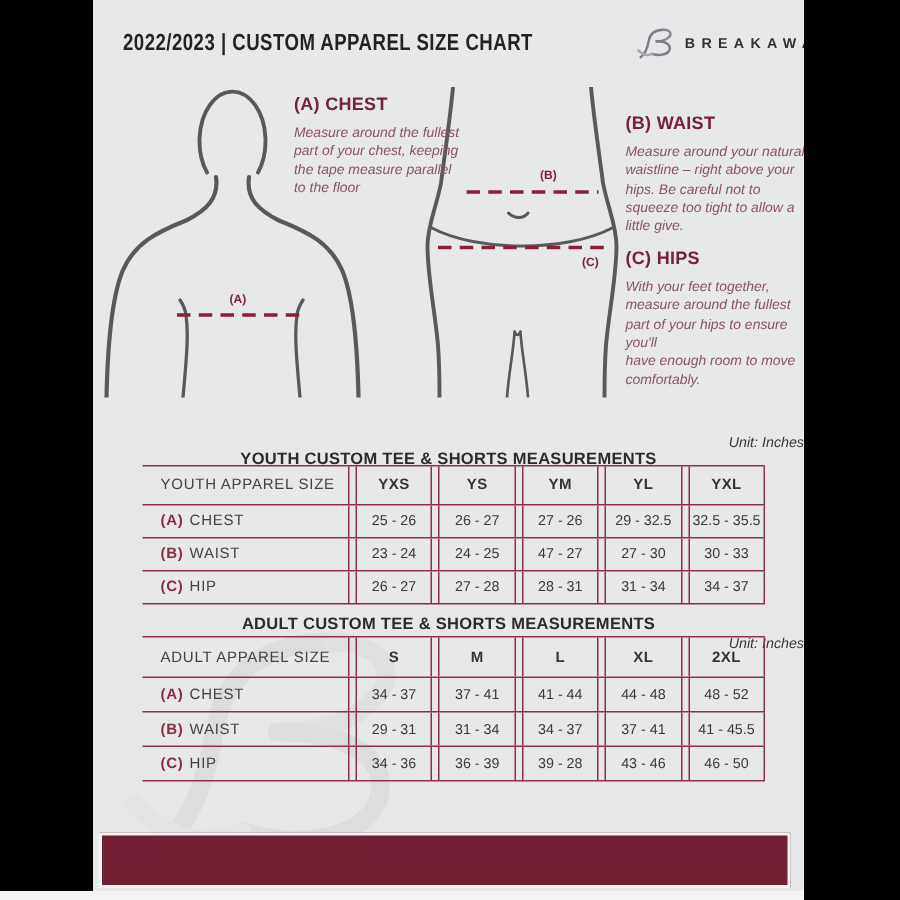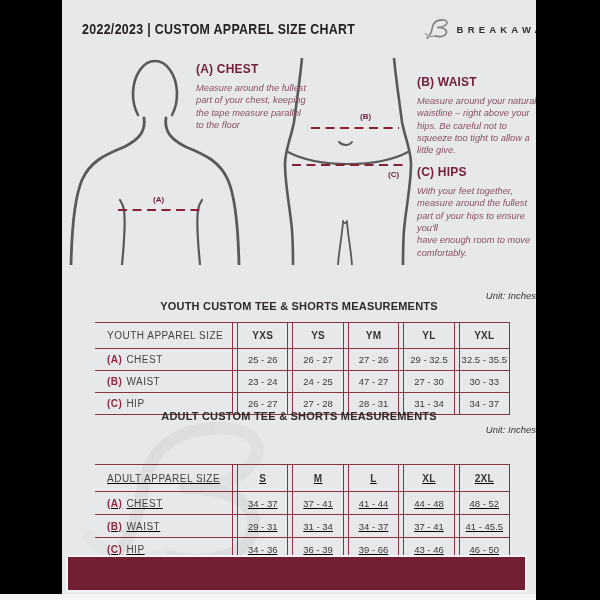--- a/index.html
+++ b/index.html
@@ -41,21 +41,21 @@
   .fig2{left:221px;top:58px;}
 
   
   .sec-title{position:absolute;left:0;width:474px;text-align:center;font-size:11px;font-weight:700;color:#2e2a2b;letter-spacing:.2px;}
   .sec-unit{position:absolute;left:0;width:474px;text-align:right;font-size:9.5px;font-style:italic;color:#3a3637;}
   .yt-title{top:276px;margin-top:24px;} .yt-unit{top:290px;}
   .at-title{top:410px;} .at-unit{top:424px;}
 
   
   .size-table{position:absolute;left:33px;width:415px;}
-  .yt-table{top:322px;} .at-table{top:464px;text-decoration:underline;}
+  .yt-table{top:310px;} .at-table{top:424px;}
   .trow{display:flex;align-items:stretch;border-bottom:1.4px solid #8f3146;column-gap:4px;}
   .trow:first-child{border-top:1.4px solid #8f3146;}
   .trow .lbl{width:138px;display:flex;align-items:center;padding-left:12px;box-sizing:border-box;border-right:1px solid #8f3146;font-size:10px;color:#454243;letter-spacing:.5px;}
   .trow .val{flex:1;display:flex;align-items:center;justify-content:center;border-left:1px solid #8f3146;border-right:1px solid #8f3146;font-size:9.5px;color:#3b383a;}
   .thead{height:25px;}
   .thead .val{font-weight:700;font-size:10px;color:#363334;letter-spacing:.3px;text-align:center;}
   .yt-table .trow{height:21px;} .yt-table .thead{height:25px;}
   .at-table .trow{height:22px;} .at-table .thead{height:26px;}
   .pfx{font-weight:700;color:#8c2b40;margin-right:4px;}
 
@@ -206,21 +206,21 @@
         <div class="val">37 - 41</div>
         <div class="val">41 - 45.5</div>
       </div>
       <div class="trow">
         <div class="lbl">
           <span class="pfx">(C)</span>
           <span>HIP</span>
         </div>
         <div class="val">34 - 36</div>
         <div class="val">36 - 39</div>
-        <div class="val">39 - 66</div>
+        <div class="val">39 - 28</div>
         <div class="val">43 - 46</div>
         <div class="val">46 - 50</div>
       </div>
     </div>
 
   <div class="footer-bar"></div>
 </div>
 
 <div class="band-right"></div>
 <div class="bottom-edge"></div>

